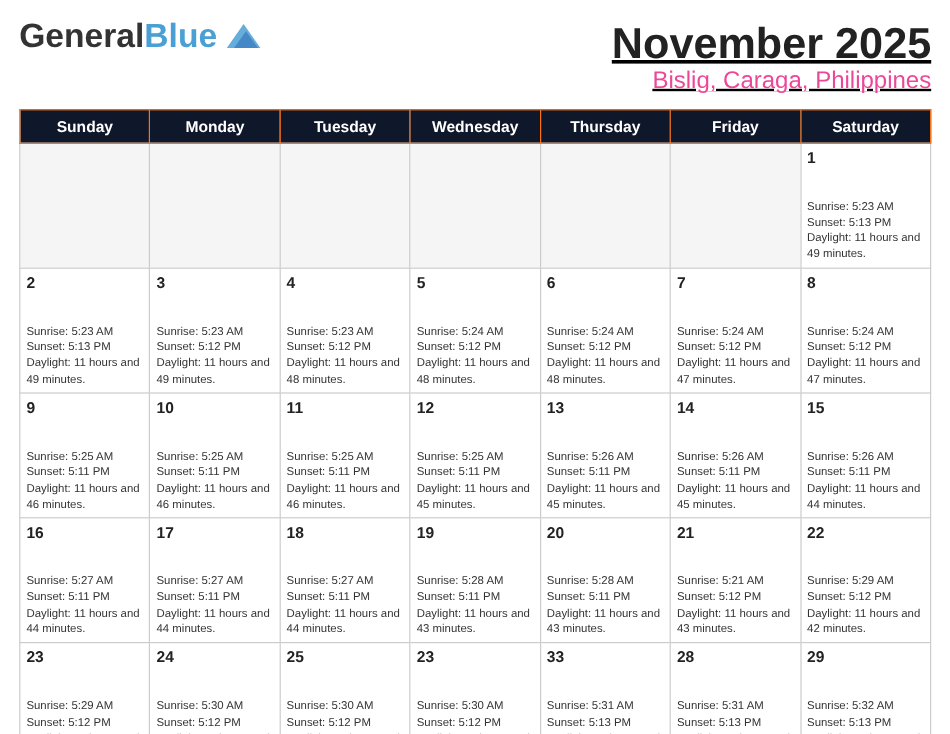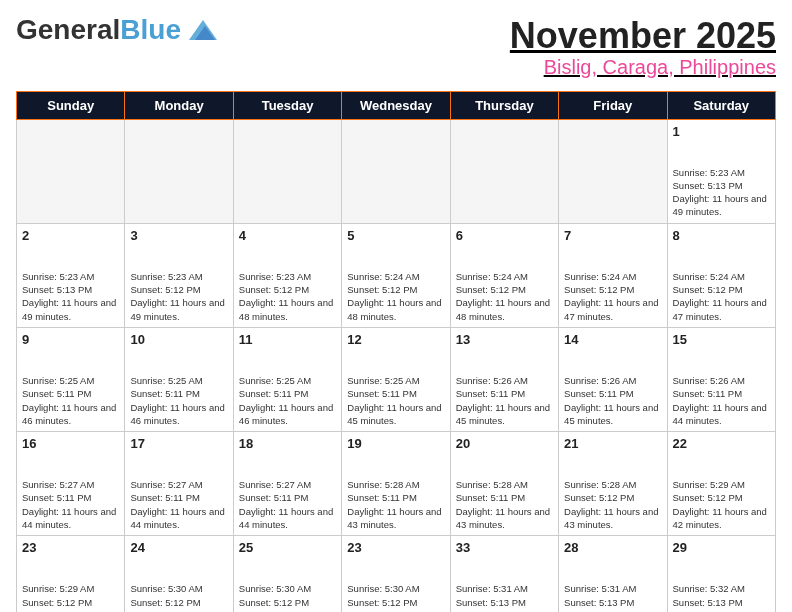--- a/index.html
+++ b/index.html
@@ -243,21 +243,21 @@
 Daylight: 11 hours and 43 minutes.</div>
         </td>
         <td>
           <span class="day-num">20</span>
           <div class="day-info">Sunrise: 5:28 AM
 Sunset: 5:11 PM
 Daylight: 11 hours and 43 minutes.</div>
         </td>
         <td>
           <span class="day-num">21</span>
-          <div class="day-info">Sunrise: 5:28 AM
+          <div class="day-info">Sunrise: 5:21 AM
 Sunset: 5:12 PM
 Daylight: 11 hours and 43 minutes.</div>
         </td>
         <td>
           <span class="day-num">22</span>
           <div class="day-info">Sunrise: 5:29 AM
 Sunset: 5:12 PM
 Daylight: 11 hours and 42 minutes.</div>
         </td>
       </tr>

